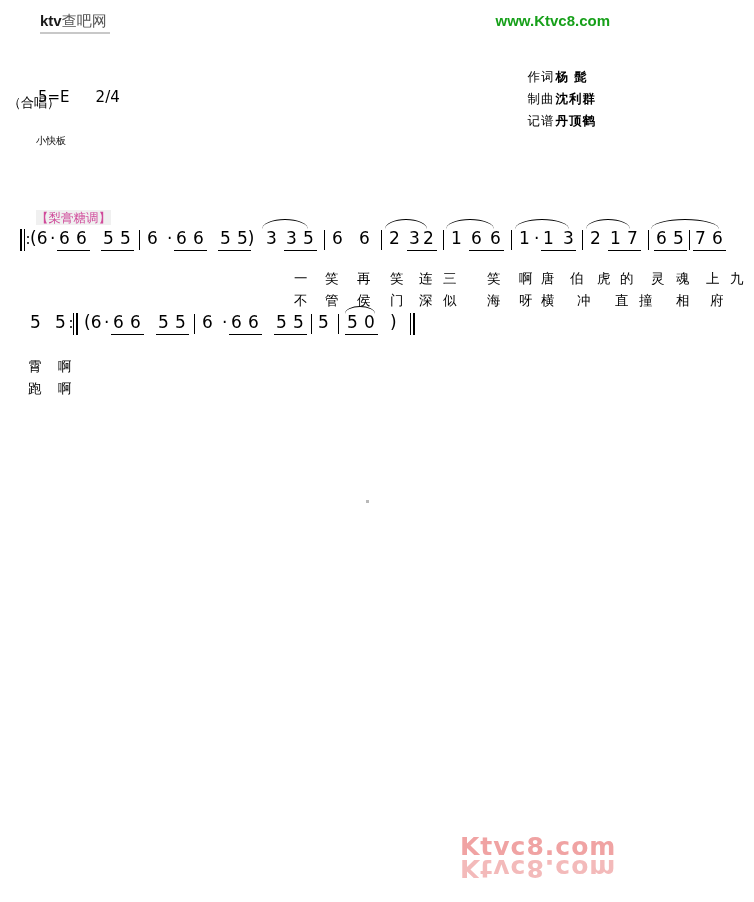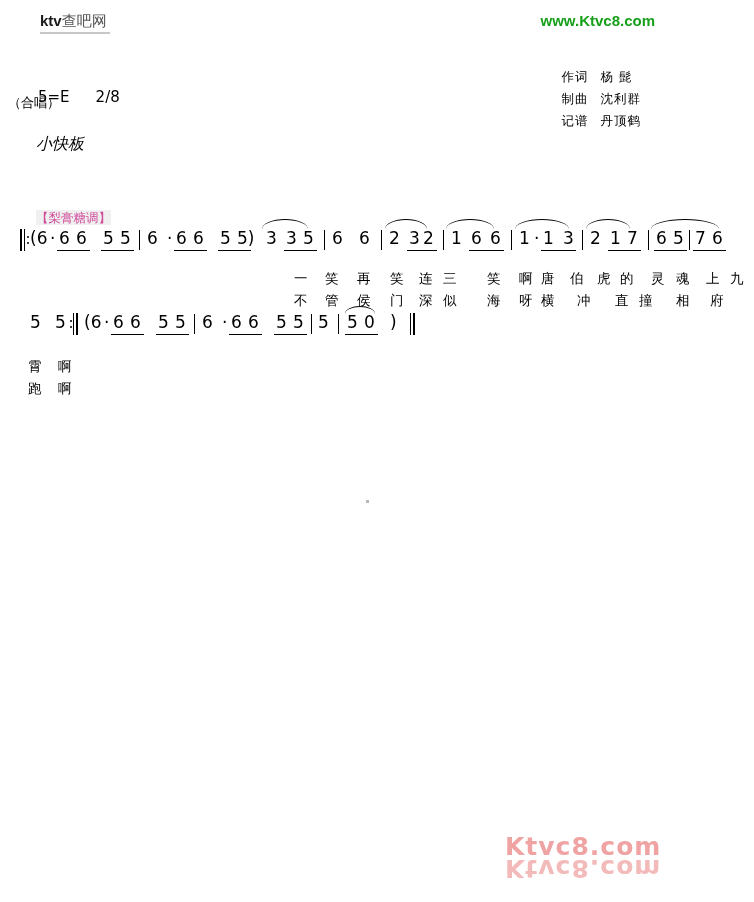--- a/index.html
+++ b/index.html
@@ -12,21 +12,20 @@
     background: #ffffff;
     font-family: "Liberation Sans", sans-serif;
     color: #000000;
     position: relative;
     overflow: hidden;
   }
   .page {
     position: relative;
     width: 638px;
     height: 902px;
-    padding-left: 45px;
   }
   
   .logo-left {
     position: absolute;
     left: 40px;
     top: 12px;
     font-size: 15px;
     color: #3a3a3a;
     letter-spacing: 0px;
     white-space: nowrap;
@@ -91,41 +90,41 @@
     right: 42px;
     top: 66px;
     font-size: 12.5px;
     line-height: 22px;
     font-family: "DejaVu Sans", "Liberation Sans", sans-serif;
   }
   .credits div span.role {
     letter-spacing: 1px;
   }
   .credits div span.name {
-    margin-left: 12px;
+    margin-left: 1px;
     letter-spacing: 1px;
+    font-weight: bold;
   }
   
   .keysig {
     position: absolute;
     left: 38px;
     top: 88px;
     font-size: 15px;
     font-family: "DejaVu Sans", "Liberation Sans", sans-serif;
   }
   .keysig .meter {
     margin-left: 26px;
   }
   .tempo {
     position: absolute;
     left: 36px;
     top: 134px;
-    font-size: 16px;
-    font-family: "DejaVu Sans", "Liberation Sans", sans-serif;
-    font-style: italic;
+    font-size: 10px;
+    font-family: "DejaVu Sans", "Liberation Sans", sans-serif;
   }
   
   .section-marker {
     position: absolute;
     left: 36px;
     top: 210px;
     font-size: 12.5px;
     color: #d04a9a;
     font-family: "DejaVu Sans", "Liberation Sans", sans-serif;
     white-space: nowrap;
@@ -277,21 +276,21 @@
     </div>
     <div>
       <span class="role">制曲</span><span class="name">沈利群</span>
     </div>
     <div>
       <span class="role">记谱</span><span class="name">丹顶鹤</span>
     </div>
   </div>
 
   <div class="keysig">
-    <span>5=E</span><span class="meter">2/8</span>
+    <span>5=E</span><span class="meter">2/4</span>
   </div>
   <div class="tempo">小快板</div>
 
   <div class="section-marker">
     <span class="hl">【梨膏糖调】</span>
   </div>
 
   <div class="system sys1">
     <div class="notes-row">
 

